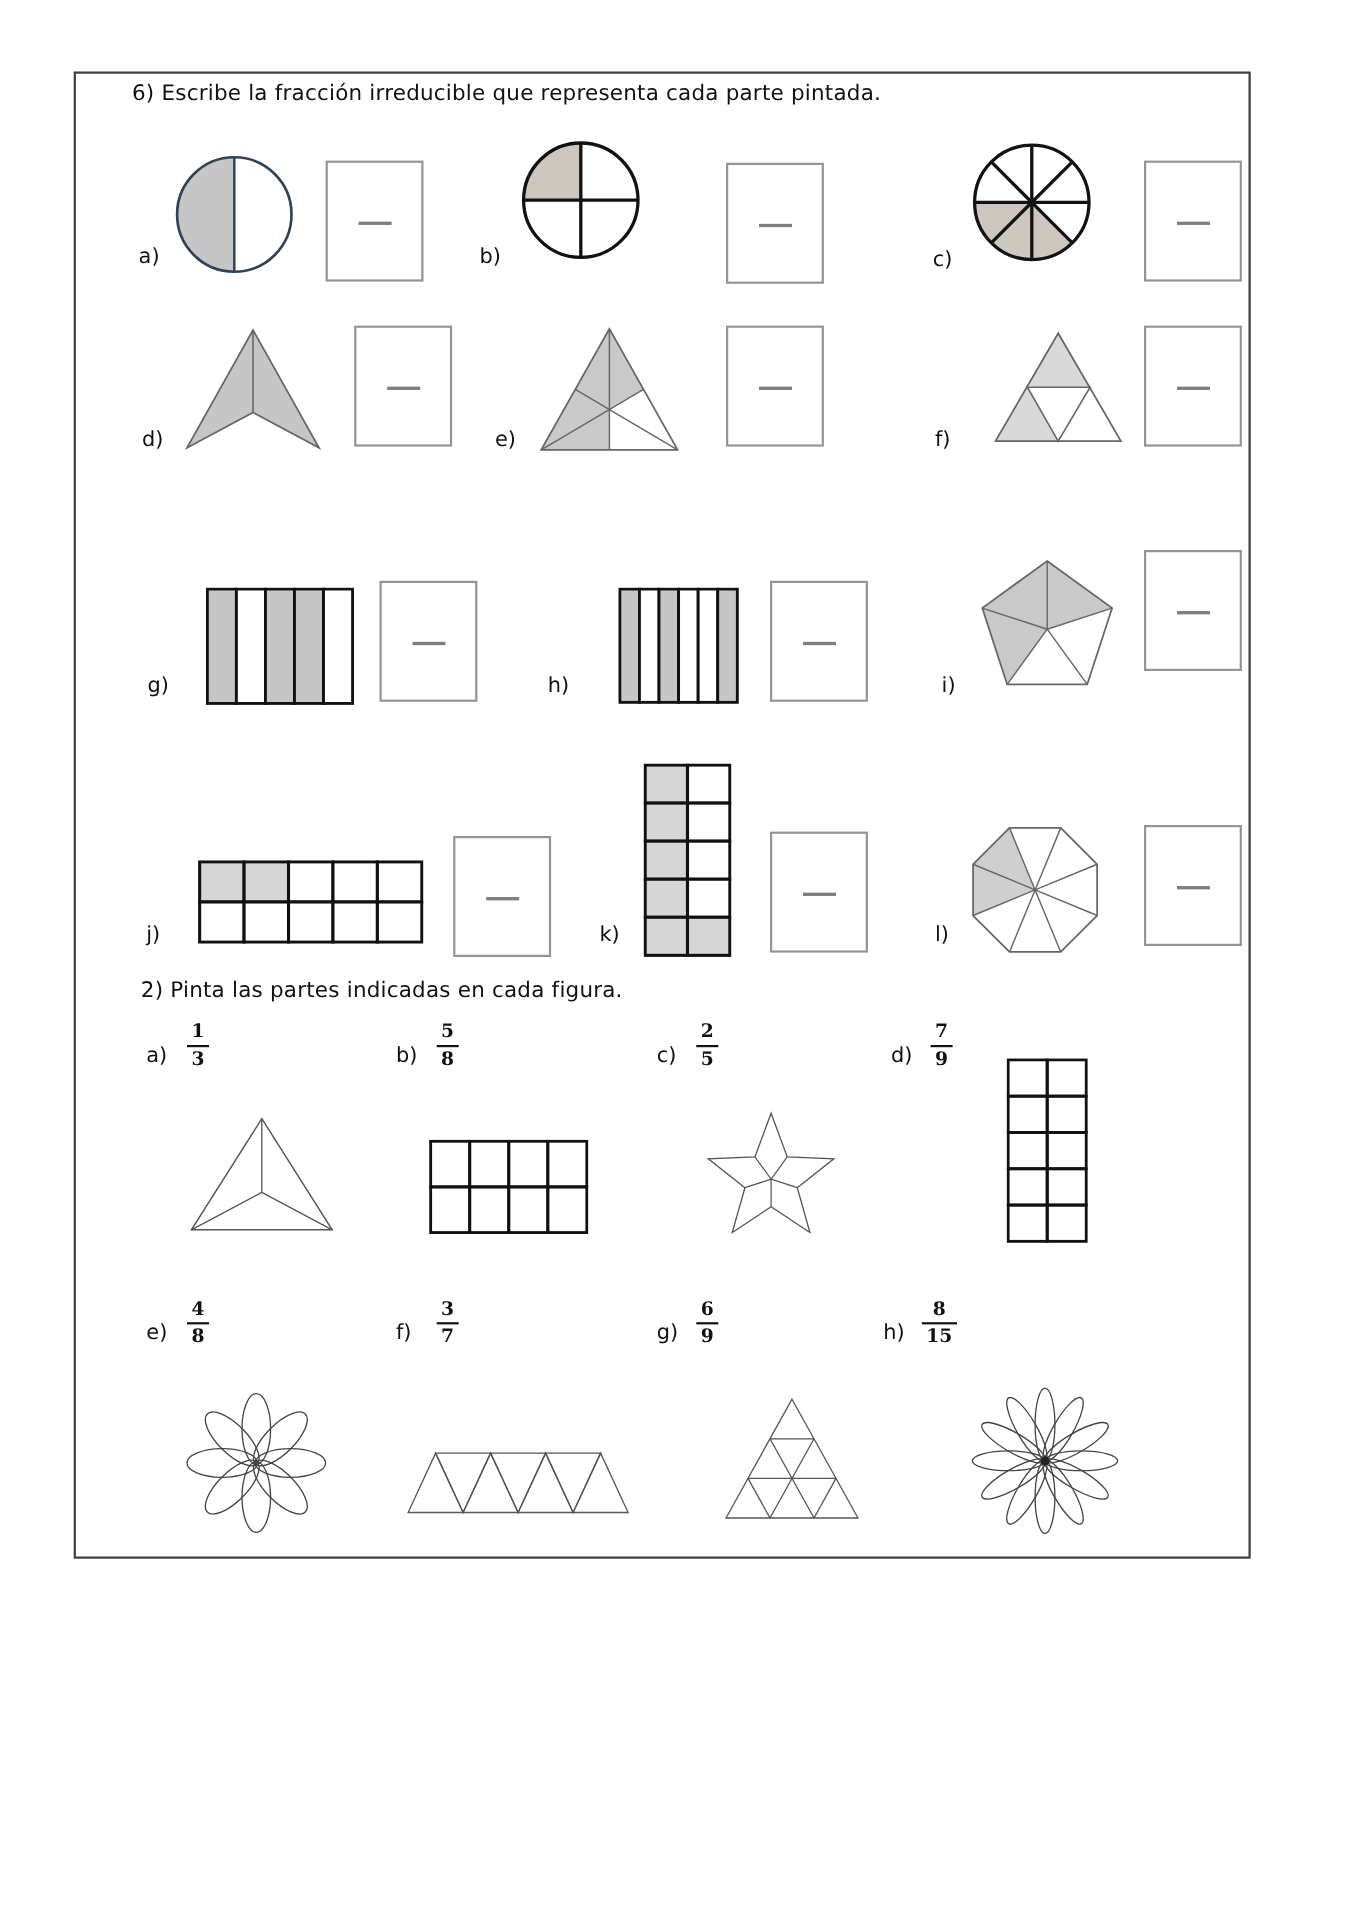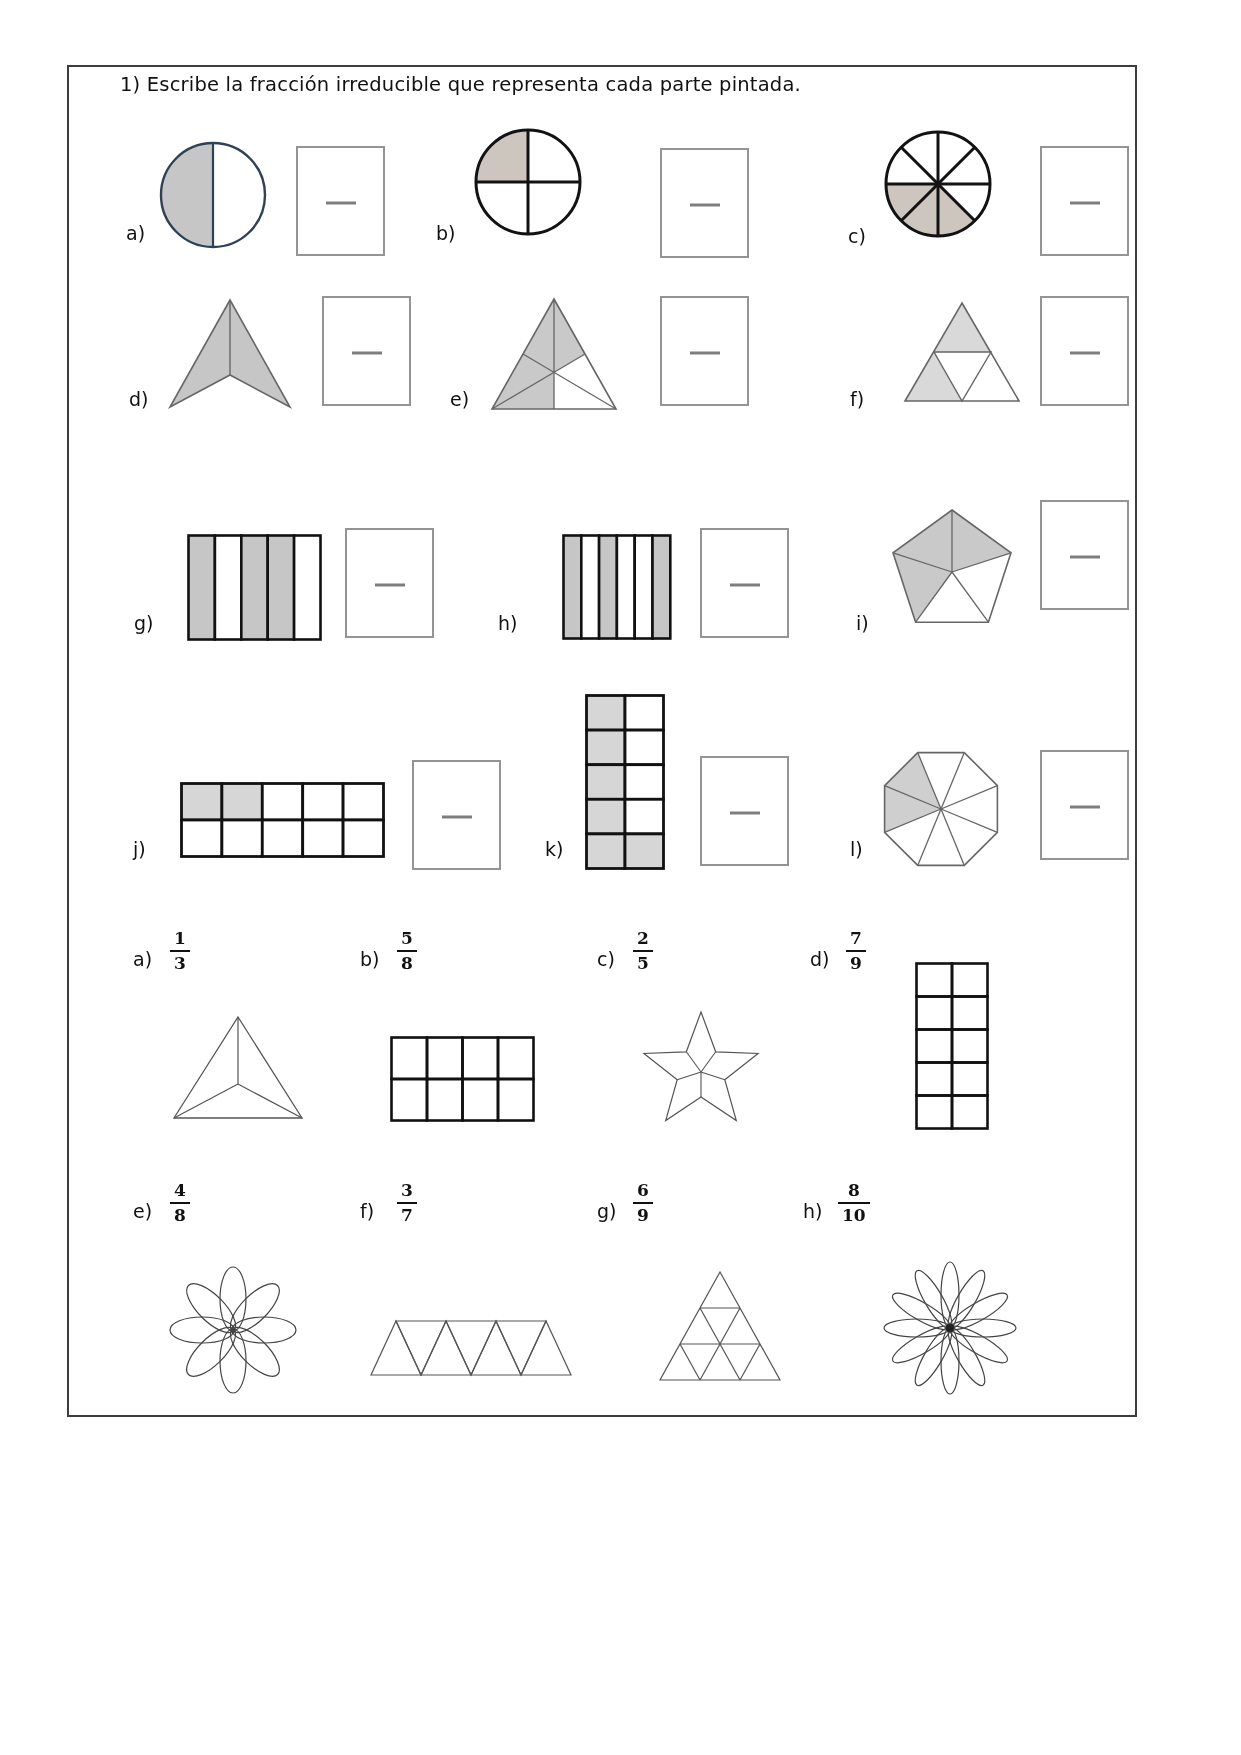--- a/index.html
+++ b/index.html
@@ -18,21 +18,21 @@
   .frac .num{display:block;padding:0 4px 3px;}
   .frac .den{display:block;border-top:2px solid #111;padding:3px 4px 0;}
   svg{display:block;}
 </style>
 </head>
 <body>
 
 <div id="page">
   <div id="frame"></div>
 
-  <div class="title" style="left:120px;top:73px">1) Escribe la fracción irreducible que representa cada parte pintada.</div>
+  <div class="title" style="left:120px;top:73px">6) Escribe la fracción irreducible que representa cada parte pintada.</div>
 
   <div class="lbl" style="left:126px;top:222px">a)</div>
   <svg class="fig" style="left:158px;top:140px" width="110" height="110">
     <path d="M55 3 A52 52 0 0 0 55 107 Z" fill="#c6c6c6"></path>
     <circle cx="55" cy="55" r="52" fill="none" stroke="#2e4156" stroke-width="2.4"></circle>
     <line x1="55" y1="3" x2="55" y2="107" stroke="#2e4156" stroke-width="2.2"></line>
   </svg>
   <div class="abox" style="left:296px;top:146px">
     <div class="dash"></div>
     </div>
@@ -182,20 +182,21 @@
     <line x1="65" y1="65" x2="88.3" y2="121.4" stroke="#666" stroke-width="1.3"></line>
     <line x1="65" y1="65" x2="41.7" y2="121.4" stroke="#666" stroke-width="1.3"></line>
     <line x1="65" y1="65" x2="8.6" y2="88.3" stroke="#666" stroke-width="1.3"></line>
     <line x1="65" y1="65" x2="8.6" y2="41.7" stroke="#666" stroke-width="1.3"></line>
     <polygon points="41.7,8.6 88.3,8.6 121.4,41.7 121.4,88.3 88.3,121.4 41.7,121.4 8.6,88.3 8.6,41.7" fill="none" stroke="#666" stroke-width="1.6"></polygon>
   </svg>
   <div class="abox" style="left:1040px;top:750px">
     <div class="dash"></div>
     </div>
 
+  <div class="title" style="left:128px;top:888px">2) Pinta las partes indicadas en cada figura.</div>
 
   <div class="lbl" style="left:133px;top:948px">a)</div>
   <div class="frac" style="left:170px;top:930px">
     <span class="num">1</span>
     <span class="den">3</span>
   </div>
 
   <div class="lbl" style="left:360px;top:948px">b)</div>
   <div class="frac" style="left:397px;top:930px">
     <span class="num">5</span>
@@ -268,21 +269,21 @@
 
   <div class="lbl" style="left:597px;top:1200px">g)</div>
   <div class="frac" style="left:633px;top:1182px">
     <span class="num">6</span>
     <span class="den">9</span>
   </div>
 
   <div class="lbl" style="left:803px;top:1200px">h)</div>
   <div class="frac" style="left:838px;top:1182px">
     <span class="num">8</span>
-    <span class="den">10</span>
+    <span class="den">15</span>
   </div>
 
   <svg class="fig" style="left:165px;top:1262px" width="136" height="136">
     <g fill="none" stroke="#444" stroke-width="1.2">
       <ellipse cx="68" cy="37" rx="13" ry="32"></ellipse>
       <ellipse cx="68" cy="37" rx="13" ry="32" transform="rotate(45 68 68)"></ellipse>
       <ellipse cx="68" cy="37" rx="13" ry="32" transform="rotate(90 68 68)"></ellipse>
       <ellipse cx="68" cy="37" rx="13" ry="32" transform="rotate(135 68 68)"></ellipse>
       <ellipse cx="68" cy="37" rx="13" ry="32" transform="rotate(180 68 68)"></ellipse>
       <ellipse cx="68" cy="37" rx="13" ry="32" transform="rotate(225 68 68)"></ellipse>

